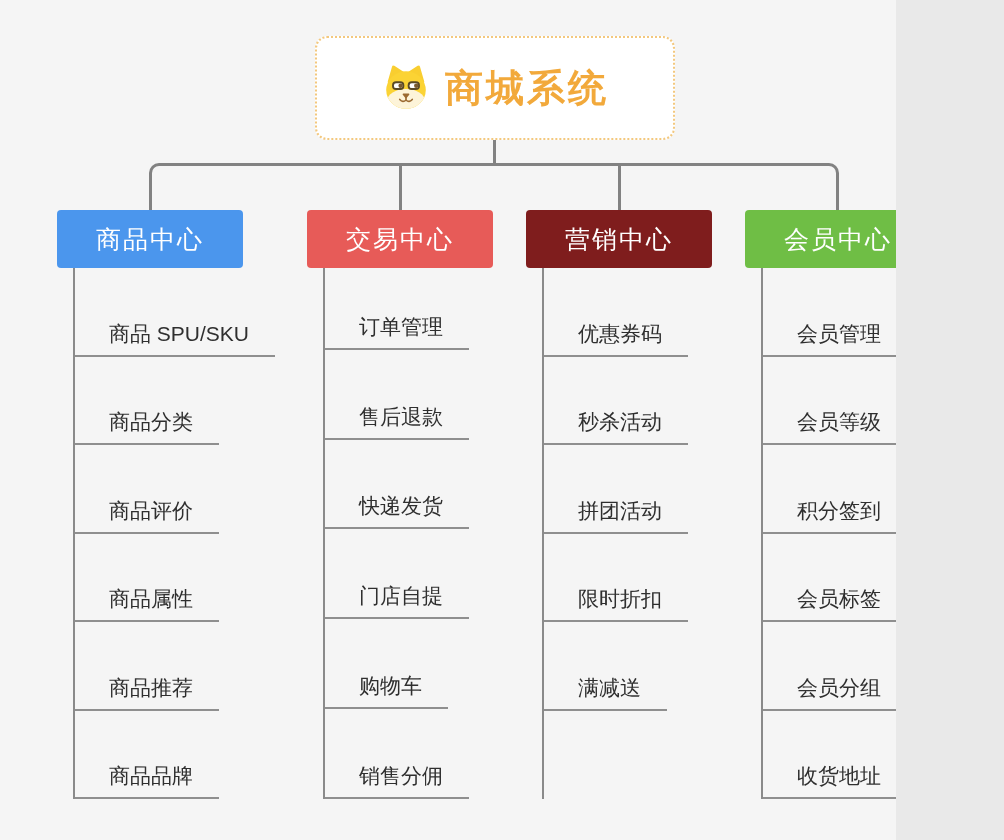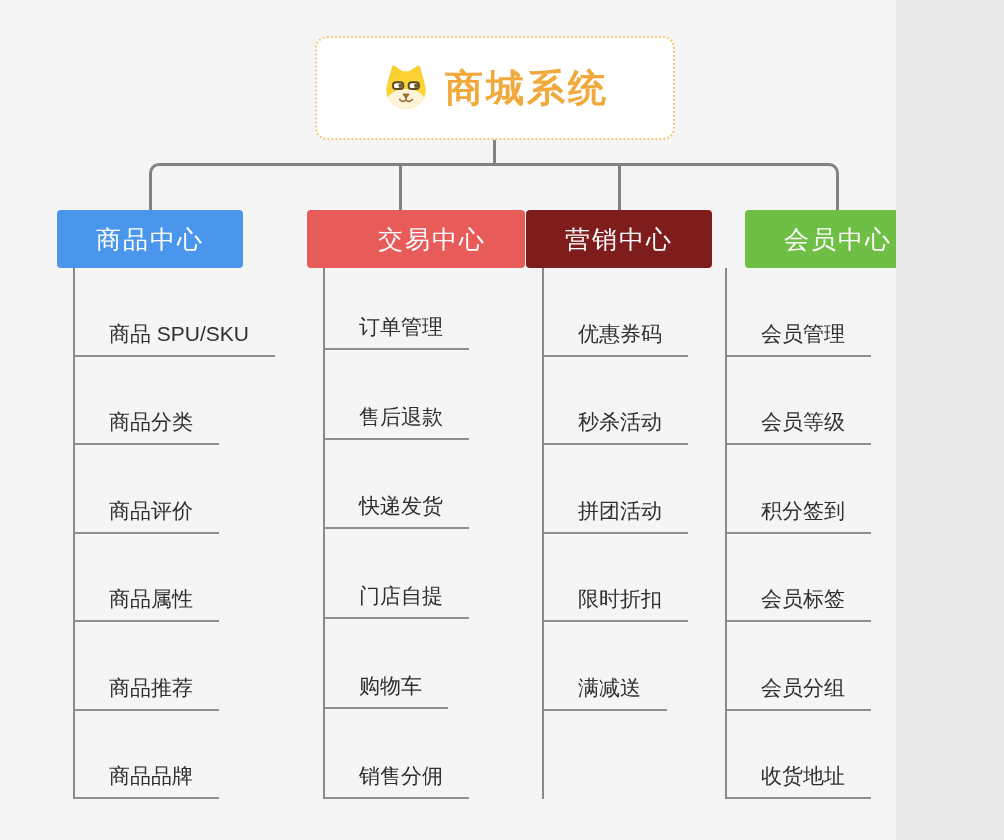--- a/index.html
+++ b/index.html
@@ -30,28 +30,28 @@
   .drop { top:164px; width:3px; height:46px; }
   .drop-2 { left:399px; }
   .drop-3 { left:618px; }
 
   
   .branch-header {
     position:absolute; top:210px; width:186px; height:58px;
     border-radius:4px; color:#ffffff; font-size:25px; letter-spacing:2px;
     display:flex; align-items:center; justify-content:center;
   }
-  .bh-1 { left:57px; } .bh-2 { left:307px;padding-left:32px; } .bh-3 { left:526px; } .bh-4 { left:745px; }
+  .bh-1 { left:57px; } .bh-2 { left:307px; } .bh-3 { left:526px; } .bh-4 { left:745px; }
 
   
   .leaf-col { position:absolute; top:268px; height:531px; display:flex; flex-direction:column; }
   .leaf-col::before {
     content:""; position:absolute; left:0; top:0; width:2px; height:100%; background:#8a8a8a;
   }
-  .lc-1 { left:73px; } .lc-2 { left:323px;gap:8px; } .lc-3 { left:542px; } .lc-4 { left:725px; }
+  .lc-1 { left:73px; } .lc-2 { left:323px;gap:8px; } .lc-3 { left:542px; } .lc-4 { left:761px; }
   .leaf-row { height:88.5px; display:flex; align-items:flex-end; }
   .leaf-label {
     font-size:21px; color:#2f2f2f; white-space:nowrap;
     padding:0 26px 7px 36px; border-bottom:2px solid #8f8f8f;
   }
 </style>
 </head>
 <body>
 
 <div class="canvas">

